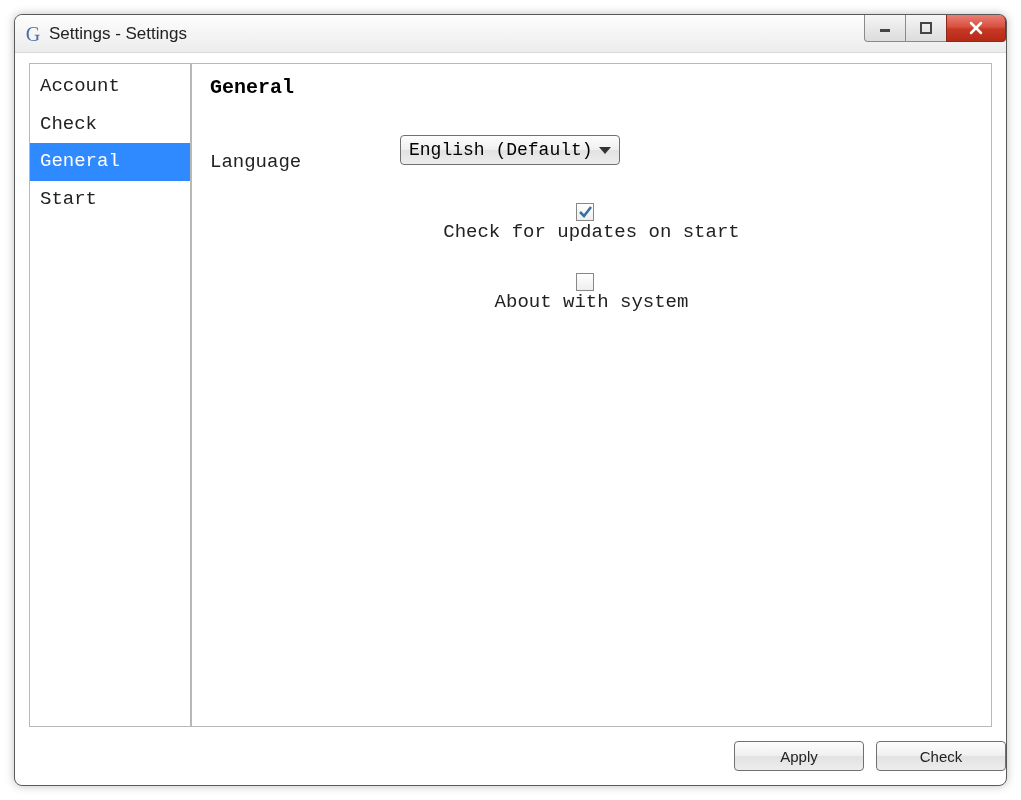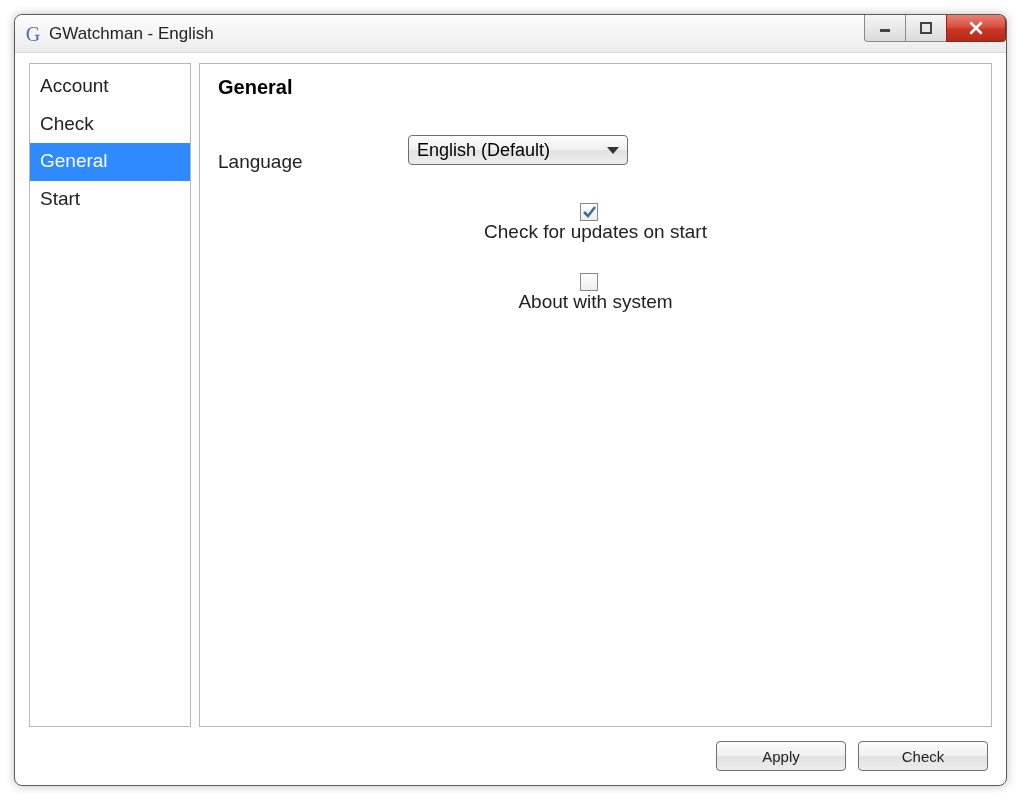--- a/index.html
+++ b/index.html
@@ -79,21 +79,22 @@
       background: linear-gradient(to bottom, #e97f74 0%, #d9513f 45%, #c73724 55%, #b52a17 100%);
       border-color: #8f2718;
       border-radius: 0 6px 4px 0;
     }
     .wc-btn svg { display: block; }
     
     .window-body {
       flex: 1;
       padding: 10px 14px 0 14px;
       display: flex;
-      gap: 8px;
+      gap: 0;
+      font-family: Liberation Mono, monospace;
     }
     .sidebar {
       width: 162px;
       border: 1px solid #b8b8b8;
       background: #fff;
       padding-top: 4px;
     }
     .sidebar-item {
       padding: 4px 10px 5px 10px;
       font-size: 19px;
@@ -170,21 +171,21 @@
       background: linear-gradient(to bottom, #fff, #eee);
       margin-right: 14px;
       display: flex;
       align-items: center;
       justify-content: center;
     }
     .checkbox svg { display: block; }
     
     .footer {
       height: 58px;
-      padding: 0 18px;
+      padding: 0 0;
       display: flex;
       align-items: center;
       justify-content: flex-end;
       gap: 12px;
     }
     .btn {
       min-width: 130px;
       height: 30px;
       border: 1px solid #707070;
       border-radius: 4px;
@@ -197,21 +198,21 @@
       cursor: default;
     }
   </style>
 </head>
 <body>
 
 <div class="window">
 
   <div class="titlebar">
     <div class="app-icon">G</div>
-    <div class="titlebar-title">GWatchman  - English</div>
+    <div class="titlebar-title">Settings  - Settings</div>
     <div class="window-controls">
       <div class="wc-btn min">
         <svg width="14" height="14">
             <rect x="2" y="8" width="10" height="3" fill="#444"></rect>
           </svg>
       </div>
       <div class="wc-btn max">
         <svg width="14" height="14">
             <rect x="2" y="2" width="10" height="10" fill="none" stroke="#444" stroke-width="2"></rect>
           </svg>

